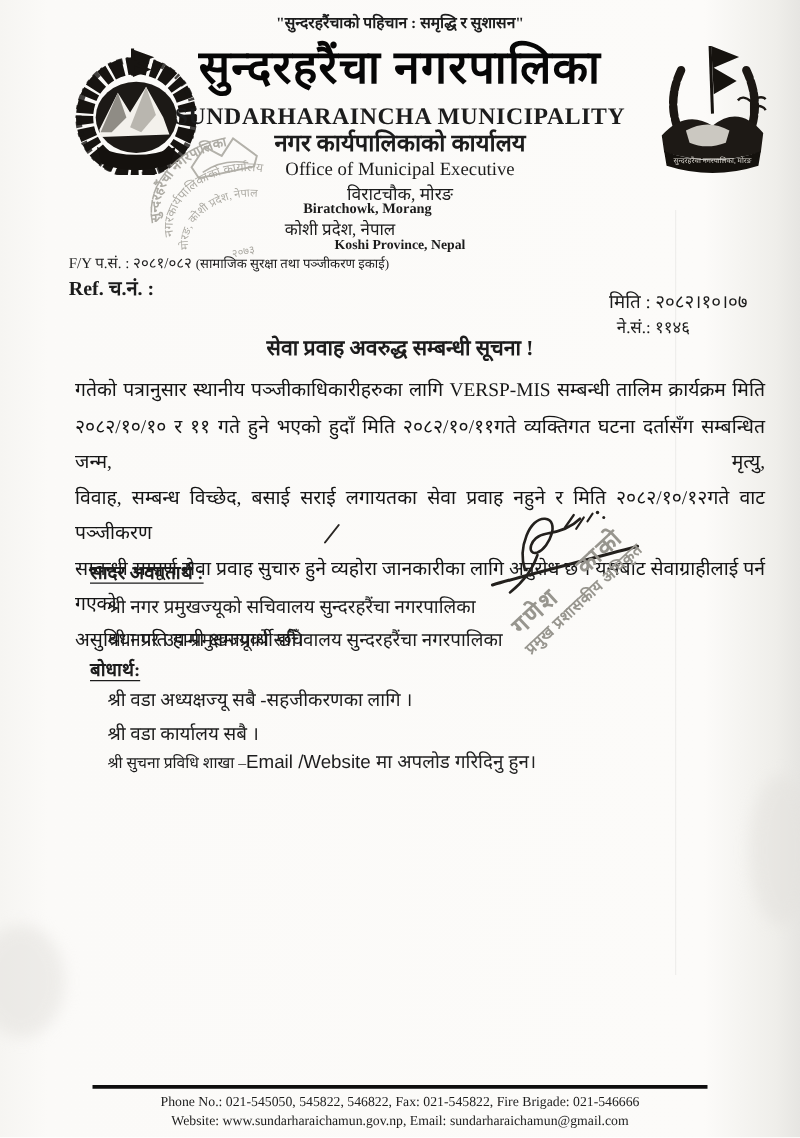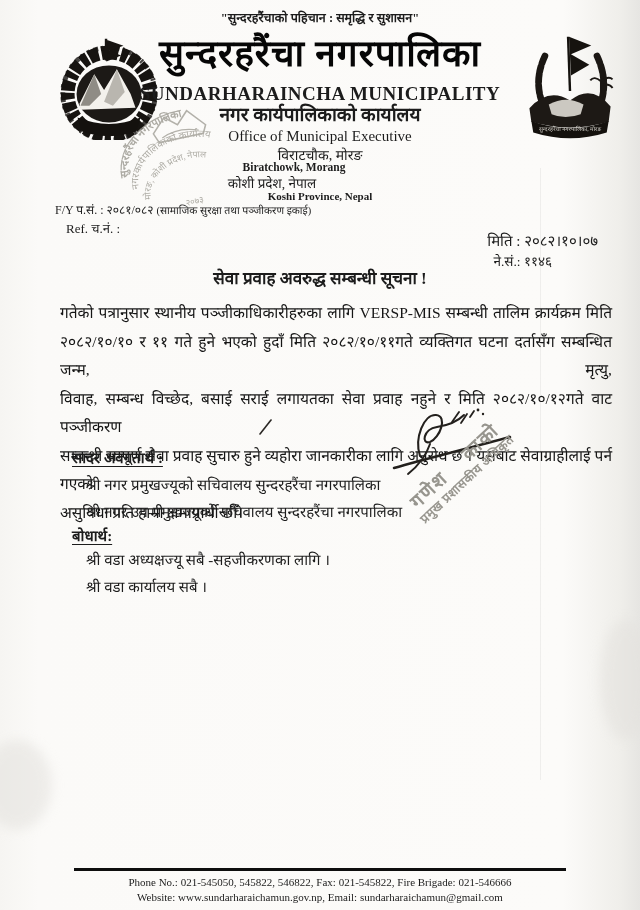--- a/index.html
+++ b/index.html
@@ -15,21 +15,21 @@
   .title-np{left:0;top:26px;width:640px;font-size:37px;font-weight:bold;color:#060606;letter-spacing:1px;}
   .title-en{left:0;top:83px;width:640px;font-size:19px;font-weight:bold;letter-spacing:.5px;}
   .office-np{left:0;top:101px;width:640px;font-size:19px;font-weight:bold;}
   .office-en{left:0;top:128px;width:640px;font-size:15px;font-weight:normal;}
   .place-np{left:0;top:145px;width:640px;font-size:14px;}
   .place-en{left:0;top:161px;width:588px;font-size:11.5px;font-weight:bold;}
   .prov-np{left:0;top:174px;width:544px;font-size:13.5px;}
   .prov-en{left:0;top:190px;width:640px;font-size:11px;font-weight:bold;}
   .fy{left:55px;top:201px;font-size:12px;}
   .fy small{font-size:10.5px;}
-  .ref{left:66px;top:219px;font-size:13px;}
+  .ref{left:55px;top:219px;font-size:16px;font-weight:bold;}
   .date{right:42px;top:230px;font-size:15px;}
   .serial{right:88px;top:252px;font-size:13.5px;}
   .subject{left:0;top:266px;width:640px;font-size:17px;font-weight:bold;}
   .body-par{left:60px;top:299px;width:552px;font-size:15.5px;line-height:28.5px;color:#151515;}
   .jline{text-align:justify;text-align-last:justify;}
   .jline.first{text-indent:40px;}
   .jline.last{text-align-last:left;}
   .sec-head{font-size:15px;font-weight:bold;text-decoration:underline;text-underline-offset:3px;}
   .dist-item{font-size:15px;}
   .it-line{font-size:15px;font-family:"Liberation Sans","DejaVu Sans",sans-serif;}
@@ -163,18 +163,21 @@
     <div class="ttl">प्रमुख प्रशासकीय अधिकृत</div>
   </div>
 
   <div class="abs sec-head np" style="left:72px;top:447px;">सादर अवगतार्थ :</div>
   <div class="abs dist-item np" style="left:86px;top:474px;">श्री नगर प्रमुखज्यूको सचिवालय सुन्दरहरैंचा नगरपालिका</div>
   <div class="abs dist-item np" style="left:86px;top:501px;">श्री नगर उप-प्रमुखज्यूको सचिवालय सुन्दरहरैंचा नगरपालिका</div>
 
   <div class="abs sec-head np" style="left:72px;top:525px;text-align:right;">बोधार्थ:</div>
   <div class="abs dist-item np" style="left:86px;top:549px;">श्री वडा अध्यक्षज्यू सबै -सहजीकरणका लागि ।</div>
   <div class="abs dist-item np" style="left:86px;top:576px;">श्री वडा कार्यालय सबै ।</div>
+  <div class="abs it-line" style="left:86px;top:598px;">
+    <span class="pre">श्री सुचना प्रविधि शाखा –</span><span>Email /Website</span><span class="tail"> मा अपलोड गरिदिनु हुन।</span>
+  </div>
 
   <div class="abs footer-rule"></div>
   <div class="abs footer-l1 c">Phone No.: 021-545050, 545822, 546822, Fax: 021-545822, Fire Brigade: 021-546666</div>
   <div class="abs footer-l2 c">Website: www.sundarharaichamun.gov.np, Email: sundarharaichamun@gmail.com</div>
 
 </div>
 
 </body></html>

